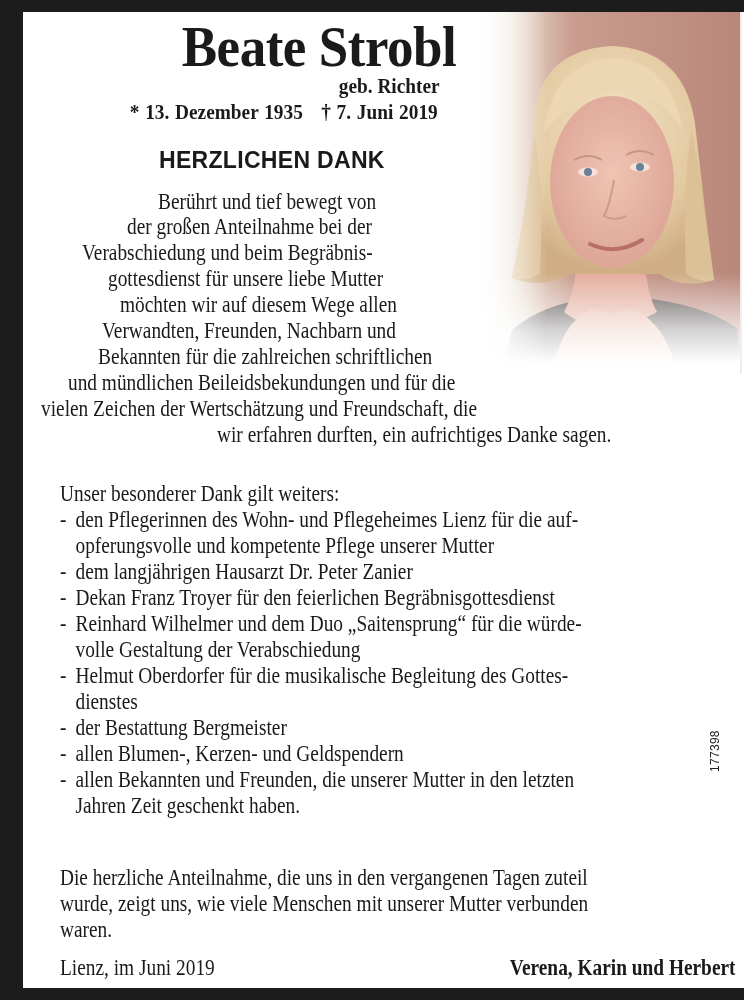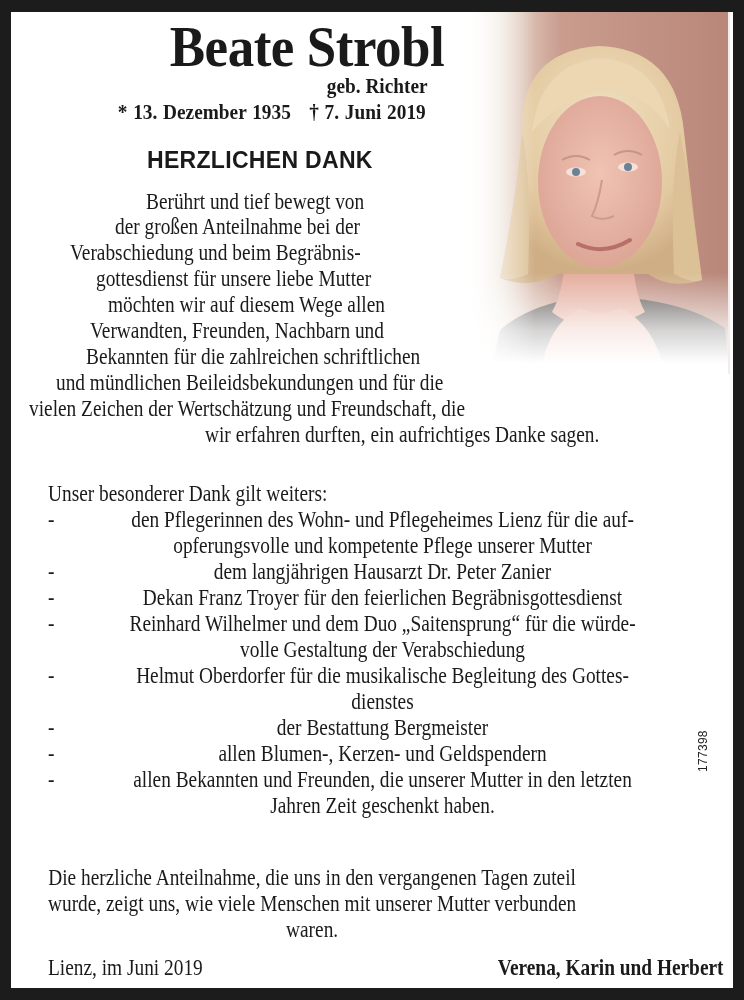--- a/index.html
+++ b/index.html
@@ -4,24 +4,23 @@
   <style>
     html, body { margin: 0; padding: 0; }
     body {
       width: 744px; height: 1000px; overflow: hidden;
       background: #1c1c1c;
       position: relative;
       font-family: "Liberation Serif", "DejaVu Serif", serif;
       color: #1a1a1a;
     }
     .frame {
-      position: absolute; left: 11px; top: 12px; width: 722px; height: 976px;
+      position: absolute; left: 23px; top: 12px; width: 722px; height: 976px;
       background: #ffffff;
       overflow: hidden;
-      text-align: center;
     }
     
     .portrait {
       position: absolute; left: 459px; top: 0px; width: 260px; height: 362px;
     }
     .portrait svg { display: block; width: 100%; height: 100%; }
 
     .abs { position: absolute; white-space: nowrap; }
 
     .name {

